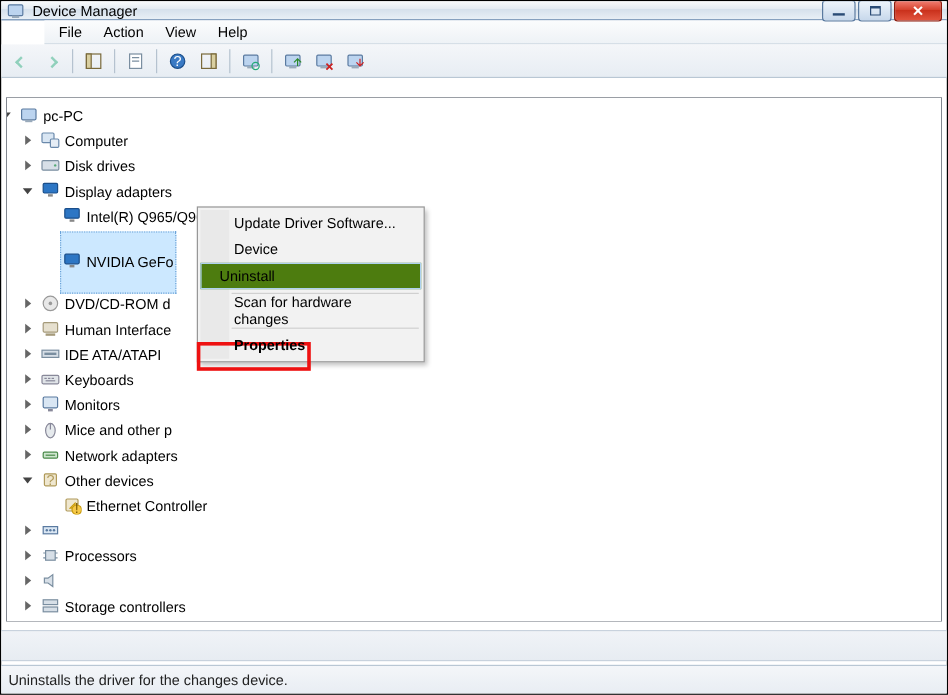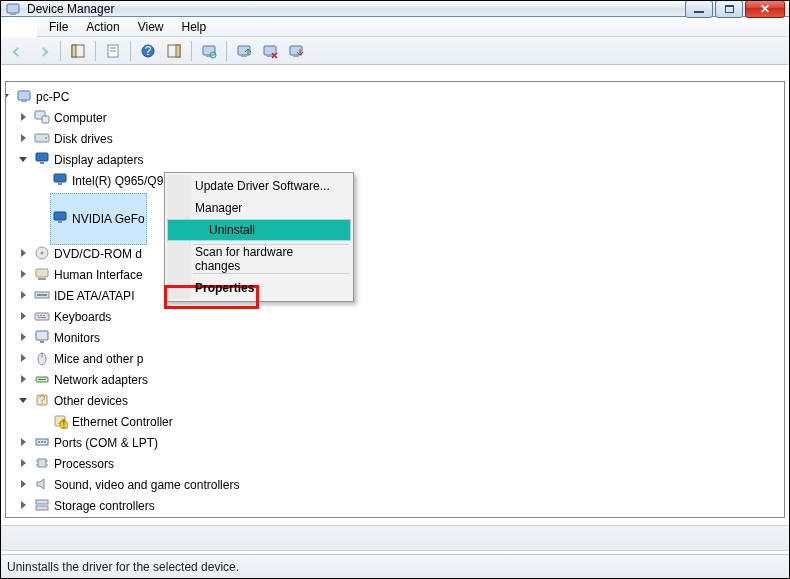--- a/index.html
+++ b/index.html
@@ -40,21 +40,21 @@
   .node.selected { background:#cce8ff; border:1px dotted #6aa2d8; padding:16px 1px; }
   .ico { width:16px; height:16px; flex-shrink:0; }
 
   
   .statusbar { position:absolute; left:0; right:0; bottom:0; height: 24px; background: linear-gradient(#f4f6f9,#e8edf3); border-top:1px solid #b9c7d4; display:flex; align-items:center; padding:0 6px; color:#222;}
   .statusbar .sep-top { position:absolute; left:0; right:0; top:-30px; height:26px; background: linear-gradient(#f0f3f7,#e7ecf2); border-top:1px solid #c8d2dd; border-bottom:1px solid #c8d2dd;}
 
   
   .ctxmenu { position:absolute; left:163px; top:171px; width:190px; background:#f2f2f2; border:1px solid #979797; box-shadow: 3px 3px 4px rgba(0,0,0,.25); padding:2px; }
   .ctx-item { height: 22px; display:flex; align-items:center; padding:0 18px 0 28px; cursor: default; position:relative; }
-  .ctx-item.hover { background:#14b8a6; border:1px solid #aed2ef; padding:0 17px 0 41px;}
+  .ctx-item.hover { background:#4d7c0f; border:1px solid #aed2ef; padding:0 17px 0 15px;}
   .ctx-sep { height:1px; background:#d0d0d0; margin:3px 2px 3px 26px; }
   .ctx-gutter { position:absolute; left:2px; top:2px; bottom:2px; width:24px; background:#e9e9e9; }
   .ctx-item span { position:relative; z-index:1; }
   .highlight-box { position:absolute; border:3px solid #e11; pointer-events:none; }
 
   
   .gl-min { width:10px; height:2px; background:#2a4b75; margin-top:6px;}
   .gl-max { width:9px; height:8px; border:1px solid #2a4b75; border-top-width:2px;}
 </style>
 </head>
@@ -338,33 +338,31 @@
                       <use href="#i-warn"></use>
                     </svg>
                     <span>Ethernet Controller</span>
                   </span></li>
        </ul>
      </li>
      <li><span class="twisty"></span><span class="node">
                 <svg class="ico">
                   <use href="#i-port"></use>
                 </svg>
-                <span>Ports (COM &amp; LPT)</span>
               </span></li>
      <li><span class="twisty"></span><span class="node">
                 <svg class="ico">
                   <use href="#i-cpu"></use>
                 </svg>
                 <span>Processors</span>
               </span></li>
      <li><span class="twisty"></span><span class="node">
                 <svg class="ico">
                   <use href="#i-sound"></use>
                 </svg>
-                <span>Sound, video and game controllers</span>
               </span></li>
      <li><span class="twisty"></span><span class="node">
                 <svg class="ico">
                   <use href="#i-storage"></use>
                 </svg>
                 <span>Storage controllers</span>
               </span></li>
      <li><span class="twisty"></span><span class="node">
                 <svg class="ico">
                   <use href="#i-system"></use>
@@ -377,32 +375,32 @@
   </ul>
  </div>
 </div>
 
 <div class="ctxmenu">
   <div class="ctx-gutter"></div>
   <div class="ctx-item">
       <span>Update Driver Software...</span>
     </div>
   <div class="ctx-item">
-      <span>Manager</span>
+      <span>Device</span>
     </div>
   <div class="ctx-item hover">
       <span>Uninstall</span>
     </div>
   <div class="ctx-sep"></div>
   <div class="ctx-item">
       <span>Scan for hardware changes</span>
     </div>
   <div class="ctx-sep"></div>
   <div class="ctx-item">
       <span style="font-weight:bold">Properties</span>
     </div>
 </div>
 <div class="highlight-box" style="left:163px; top:284px; width:95px; height:24px;"></div>
 
 <div class="statusbar">
   <div class="sep-top"></div>
-  <span>Uninstalls the driver for the selected device.</span>
+  <span>Uninstalls the driver for the changes device.</span>
 </div>
 
 </body></html>

